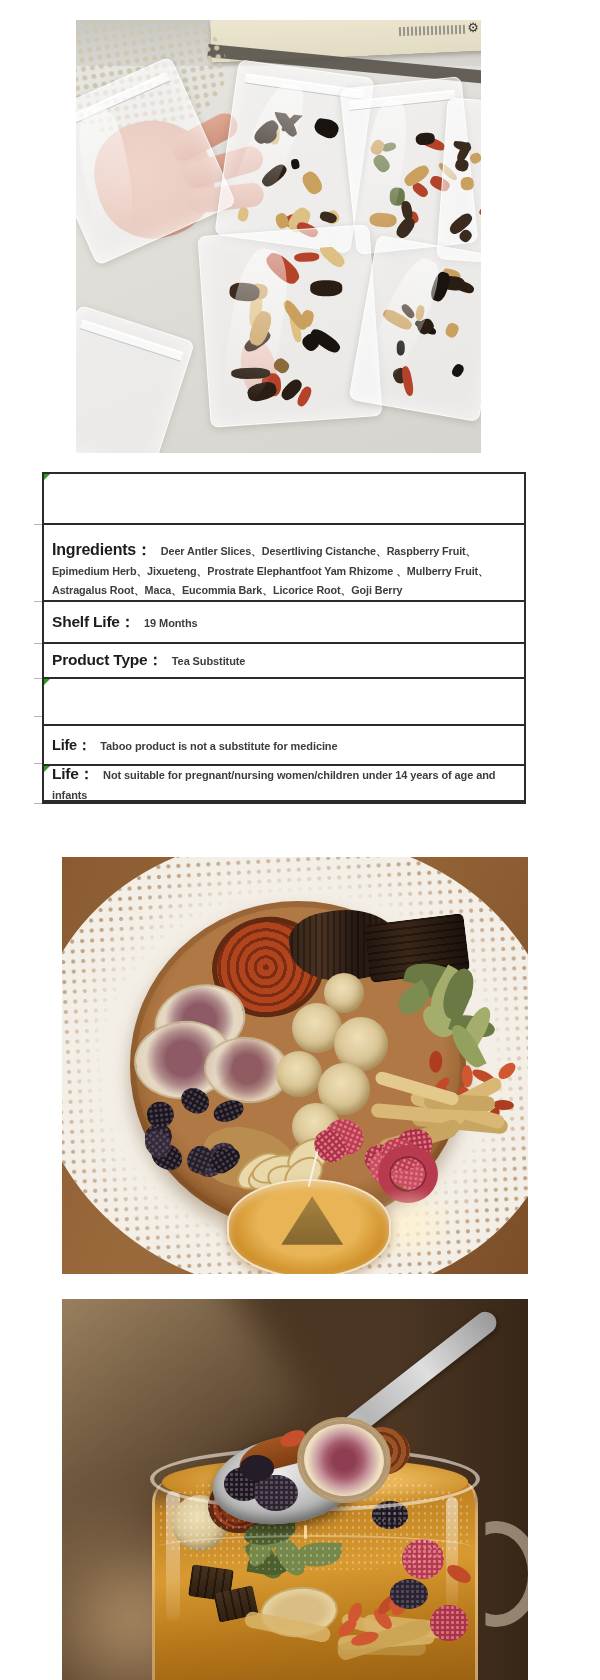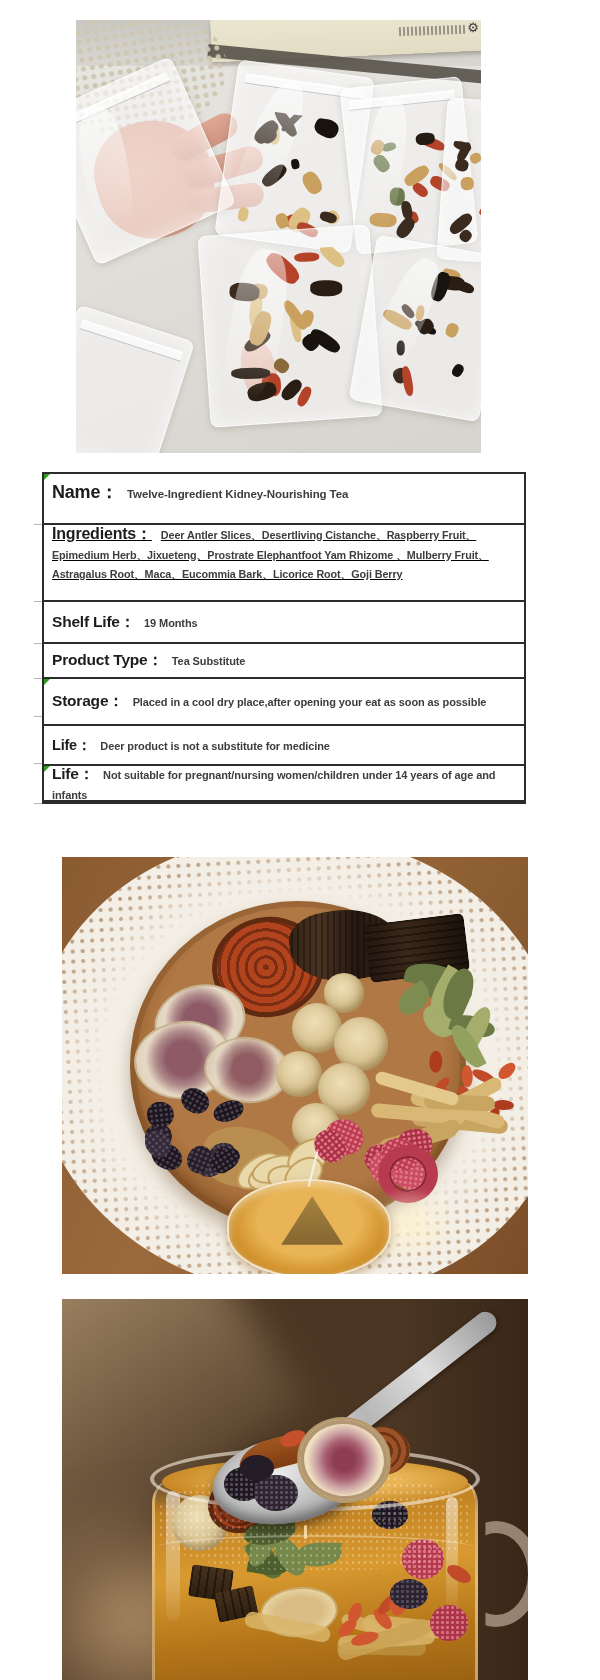--- a/index.html
+++ b/index.html
@@ -33,21 +33,21 @@
 
   
   .spec{left:42px;top:472px;width:480px;border:2px solid #2b2b2b;background:#fff;}
   .row{position:relative;box-sizing:border-box;border-bottom:2px solid #2b2b2b;padding:0 6px 0 8px;}
   .row:last-child{border-bottom:none;}
   .row.center{display:flex;align-items:center;}
   .row p{margin:0;}
   .lbl{font-weight:bold;color:#1c1c1c;letter-spacing:-.2px;}
   .val{font-weight:bold;color:#3d3d3d;font-size:11px;margin-left:9px;letter-spacing:-.1px;}
   .r-name{height:51px;padding-top:6px;}           .r-name .lbl{font-size:18px;}  .r-name .val{font-size:11.5px;}
-  .r-ingredients{height:77px;padding-top:0;text-decoration:underline;}    .r-ingredients .lbl{font-size:16px;}
+  .r-ingredients{height:77px;padding-top:16px;}    .r-ingredients .lbl{font-size:16px;}
   .r-ingredients .val{font-size:10.8px;line-height:17.5px;}
   .r-ingredients p{line-height:17.5px;}
   .r-shelf{height:42px;}  .r-product{height:35px;} .r-specs{height:38px;} .r-storage{height:47px;}
   .r-tips{height:40px;}   .r-taboo{height:36px;}
   .r-shelf .lbl,.r-product .lbl,.r-specs .lbl,.r-storage .lbl,.r-taboo .lbl{font-size:15.5px;}
   .r-tips .lbl{font-size:14.5px;}
   .marker{position:absolute;left:0;top:0;width:0;height:0;
           border-top:6px solid #2f9e1f;border-right:6px solid transparent;}
   .tick{position:absolute;left:-10px;width:8px;height:1px;background:#b8b8b8;}
 
@@ -246,37 +246,35 @@
       <div class="gloss"></div>
     </div>
     <div class="bag" style="left:-22px;top:300px;width:120px;height:140px;transform:rotate(18deg);">
       <div class="zip"></div>
     </div>
   </div>
 
   <div class="abs spec">
     <div class="row r-name">
       <div class="marker"></div>
-      <p><span class="lbl">Name</span><span class="lbl">：</span><span class="val">Twelve-Ingredient Kidney-Nourishing Tea</span></p>
     </div>
     <div class="row r-ingredients">
       <p><span class="lbl">Ingredients</span><span class="lbl">：</span><span class="val">Deer Antler Slices、Desertliving Cistanche、Raspberry Fruit、 Epimedium Herb、Jixueteng、Prostrate Elephantfoot Yam Rhizome 、Mulberry Fruit、Astragalus Root、Maca、Eucommia Bark、Licorice Root、Goji Berry</span></p>
     </div>
     <div class="row r-shelf center">
       <p><span class="lbl">Shelf Life</span><span class="lbl">：</span><span class="val">19 Months</span></p>
     </div>
     <div class="row r-product center">
       <p><span class="lbl">Product Type</span><span class="lbl">：</span><span class="val">Tea Substitute</span></p>
     </div>
     <div class="row r-storage center">
       <div class="marker"></div>
-      <p><span class="lbl">Storage</span><span class="lbl">：</span><span class="val">Placed in a cool dry place,after opening your eat as soon as possible</span></p>
     </div>
     <div class="row r-tips center">
-      <p><span class="lbl">Life</span><span class="lbl">：</span><span class="val">Deer product is not a substitute for medicine</span></p>
+      <p><span class="lbl">Life</span><span class="lbl">：</span><span class="val">Taboo product is not a substitute for medicine</span></p>
     </div>
     <div class="row r-taboo center">
       <div class="marker"></div>
       <p><span class="lbl">Life</span><span class="lbl">：</span><span class="val">Not suitable for pregnant/nursing women/children under 14 years of age and infants</span></p>
     </div>
     <div class="tick" style="top:50px;"></div>
     <div class="tick" style="top:127px;"></div>
     <div class="tick" style="top:169px;"></div>
     <div class="tick" style="top:204px;"></div>
     <div class="tick" style="top:242px;"></div>

